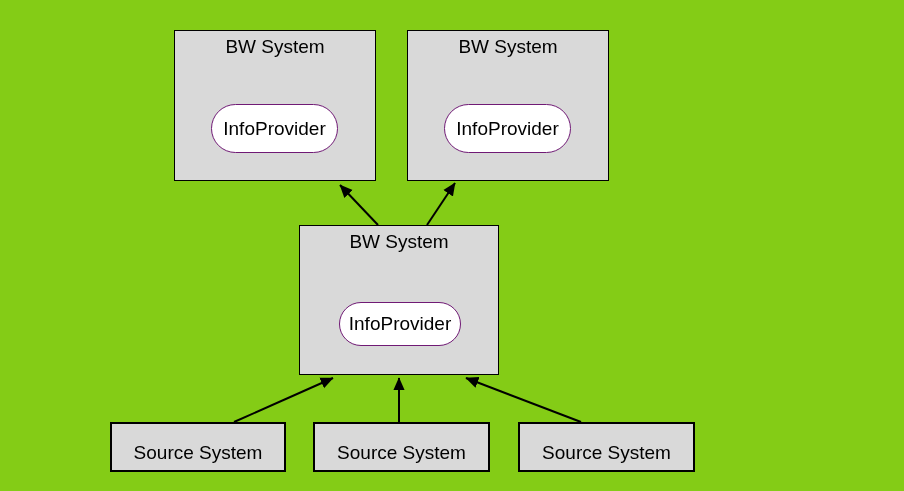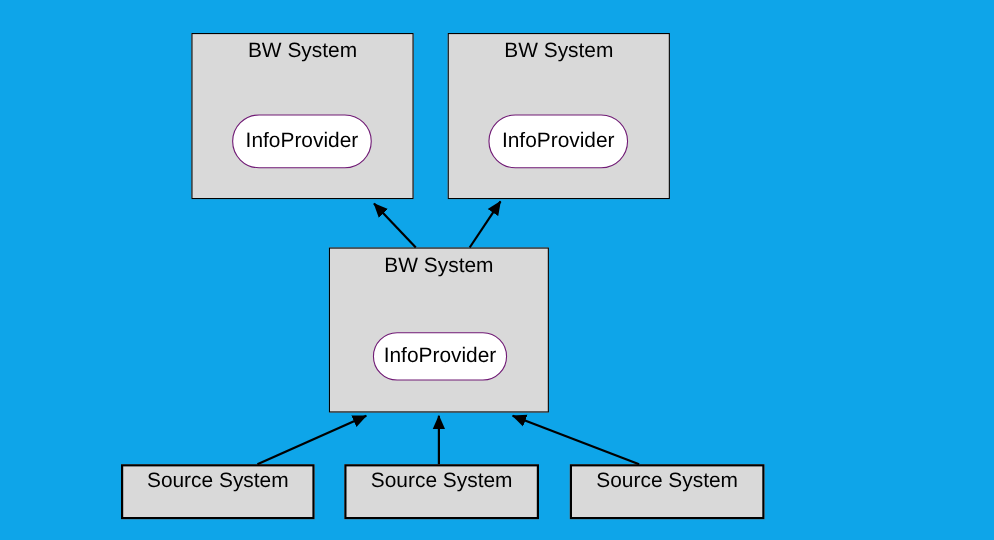--- a/index.html
+++ b/index.html
@@ -3,21 +3,21 @@
 <meta charset="utf-8">
 <style>
   * { margin: 0; padding: 0; box-sizing: border-box; }
   html, body { background: #ffffff; }
   body { font-family: "Liberation Sans", sans-serif; }
 
   .canvas {
     position: relative;
     width: 904px;
     height: 491px;
-    background: #0ea5e9;
+    background: #84cc16;
     overflow: hidden;
   }
 
   .arrows {
     position: absolute;
     left: 0; top: 0;
     width: 904px; height: 491px;
     z-index: 2;
     pointer-events: none;
   }
@@ -43,21 +43,21 @@
   #node-bw-top-right  { left: 407px; top: 30px; }
   #node-bw-center     { left: 299px; top: 225px; width: 200px; height: 150px; }
 
   .source-box {
     width: 176px; height: 50px;
     border-width: 2px;
   }
   #node-source-left   { left: 110px; top: 422px; }
   #node-source-center { left: 313px; top: 422px; width: 177px; }
   #node-source-right  { left: 518px; top: 422px; width: 177px; }
-  .source-box .title { margin-top: 3px; }
+  .source-box .title { margin-top: 18px; }
 
   .pill {
     position: absolute;
     background: #ffffff;
     border: 1px solid #701a75;
     display: flex;
     align-items: center;
     justify-content: center;
     font-size: 19px;
     color: #000000;

